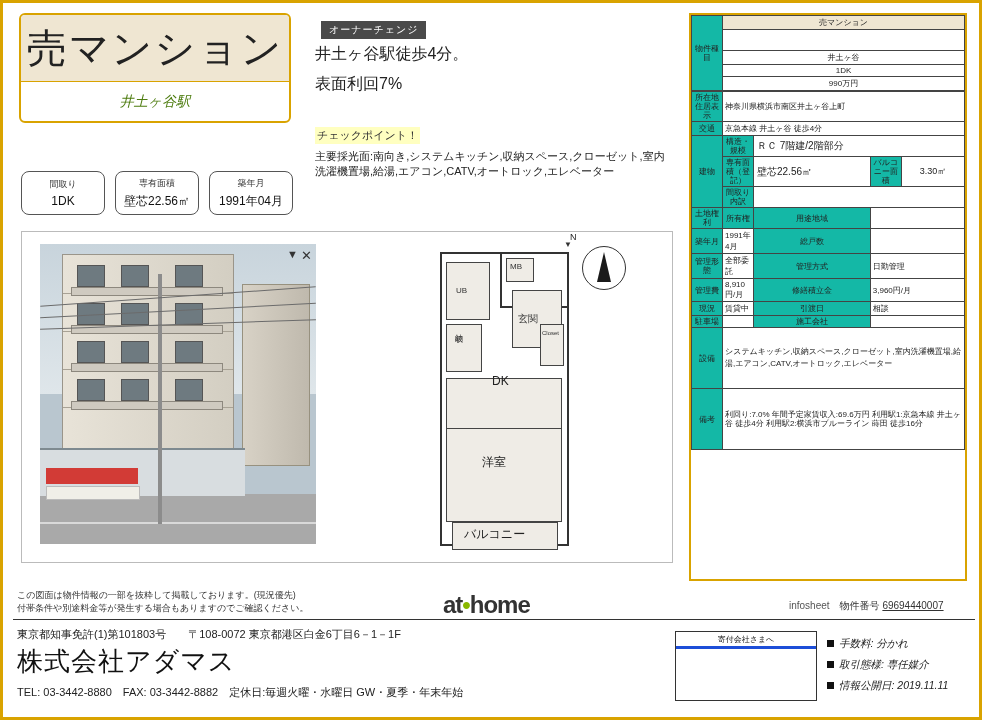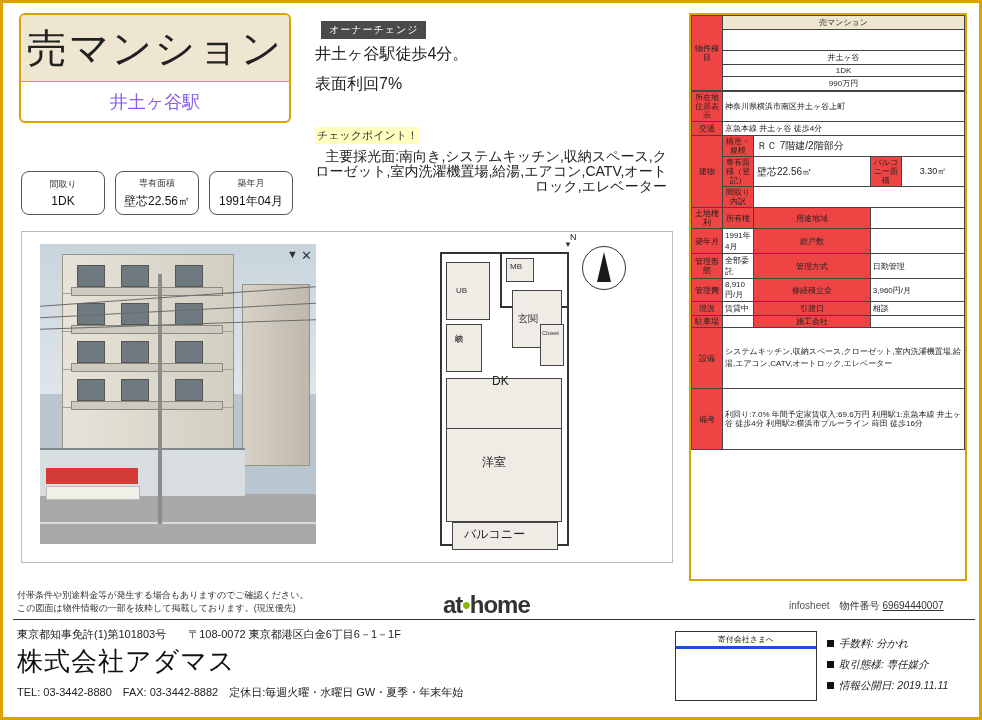--- a/index.html
+++ b/index.html
@@ -4,29 +4,29 @@
 <style>
   html,body{margin:0;padding:0;}
   body{width:982px;height:720px;background:#ffffff;font-family:"Liberation Sans","DejaVu Sans",sans-serif;color:#1a1a1a;overflow:hidden;}
   .page{position:relative;width:982px;height:720px;box-sizing:border-box;border:3px solid #d9a300;}
 
   
   .title-card{position:absolute;left:16px;top:10px;width:272px;height:110px;border:2px solid #d9a300;border-radius:6px;background:#ffffff;box-sizing:border-box;}
   .title-card .tc-top{height:66px;background:#efe6d2;border-bottom:1px solid #d9a300;display:flex;align-items:center;justify-content:center;border-radius:4px 4px 0 0;}
   .title-card .tc-top span{font-size:40px;letter-spacing:2px;color:#222;font-family:"DejaVu Sans",sans-serif;}
   .title-card .tc-bot{height:40px;display:flex;align-items:center;justify-content:center;}
-  .title-card .tc-bot span{font-size:18px;color:#8b5cf6;}
+  .title-card .tc-bot span{font-size:14px;color:#4d7c0f;font-style:italic;}
 
   
   .badge{position:absolute;left:318px;top:18px;background:#4a4a4a;color:#fff;font-size:10px;padding:2px 8px;letter-spacing:1px;}
   .headline{position:absolute;left:312px;top:36px;width:350px;}
   .headline div{font-size:16px;line-height:30px;color:#222;}
   .checkpoint{position:absolute;left:312px;top:122px;width:352px;}
   .checkpoint .cp-title{background:#ffffc0;font-size:11px;color:#333;padding:1px 2px;display:inline-block;}
-  .checkpoint .cp-body{font-size:14px;line-height:15px;color:#222;margin-top:5px;text-align:right;}
+  .checkpoint .cp-body{font-size:11px;line-height:15px;color:#222;margin-top:5px;}
 
   
   .chips{position:absolute;left:18px;top:168px;display:flex;gap:10px;}
   .chip{border:1.5px solid #555;border-radius:8px;width:82px;height:42px;display:flex;flex-direction:column;align-items:center;justify-content:center;background:#fff;}
   .chip .k{font-size:9px;color:#333;}
   .chip .v{font-size:12px;color:#111;margin-top:3px;}
 
   
   .frame{position:absolute;left:18px;top:228px;width:650px;height:330px;border:1px solid #bbb;background:#fff;}
   .photo{position:absolute;left:18px;top:12px;width:276px;height:300px;overflow:hidden;background:#b9c6cf;}
@@ -53,21 +53,21 @@
   .plabel{position:absolute;font-size:12px;color:#222;}
   .psmall{position:absolute;font-size:8px;color:#333;}
   .compass{position:absolute;left:160px;top:14px;width:42px;height:42px;border:1.5px solid #333;border-radius:50%;background:#fff;}
   .compass:after{content:"";position:absolute;left:50%;top:5px;margin-left:-7px;border-left:7px solid transparent;border-right:7px solid transparent;border-bottom:30px solid #1a1a1a;}
   .northmark{position:absolute;left:148px;top:0px;font-size:9px;color:#222;}
 
   
   .sheet{position:absolute;left:686px;top:10px;width:278px;height:568px;border:2px solid #d9a300;box-sizing:border-box;background:#fff;}
   .sheet table{border-collapse:collapse;width:100%;}
   .sheet td{border:1px solid #444;font-size:8px;padding:1px 2px;color:#222;vertical-align:middle;}
-  .lbl{background:#ef4444;width:26px;text-align:center;font-size:7px;line-height:9px;}
+  .lbl{background:#14b8a6;width:26px;text-align:center;font-size:7px;line-height:9px;}
   .big-title{background:#efe6d2;text-align:center;font-size:24px;padding:6px 0;}
   .ctr{text-align:center;}
   .mid{font-size:16px;text-align:center;padding:4px 0;}
   .price{font-size:20px;text-align:center;padding:4px 0;}
   .addr{font-size:11px;padding:4px 4px;}
   .remarks{font-size:8px;line-height:12px;padding:3px;}
   .tiny{font-size:6.5px;line-height:9px;padding:2px;color:#333;}
 
   
   .note{position:absolute;left:14px;top:586px;font-size:9px;color:#333;line-height:13px;}
@@ -284,22 +284,22 @@
       </tr>
       <tr>
         <td class="lbl" style="height:58px">備考</td>
         <td class="tiny" colspan="5">利回り:7.0% 年間予定家賃収入:69.6万円 利用駅1:京急本線 井土ヶ谷 徒歩4分 利用駅2:横浜市ブルーライン 蒔田 徒歩16分</td>
       </tr>
     </tbody>
       </table>
   </div>
 
   <div class="note">
+    <div>この図面は物件情報の一部を抜粋して掲載しております。(現況優先)</div>
     <div>付帯条件や別途料金等が発生する場合もありますのでご確認ください。</div>
-    <div>この図面は物件情報の一部を抜粋して掲載しております。(現況優先)</div>
   </div>
   <div class="athome">at<span class="dot">•</span>home</div>
   <div class="infosheet">
     <span class="ih">infosheet</span><span>物件番号</span>&nbsp;<span class="bnum">69694440007</span>
   </div>
 
   <div class="hr"></div>
 
   <div class="company">
     <div class="lic">東京都知事免許(1)第101803号　　〒108-0072 東京都港区白金6丁目6－1－1F</div>

